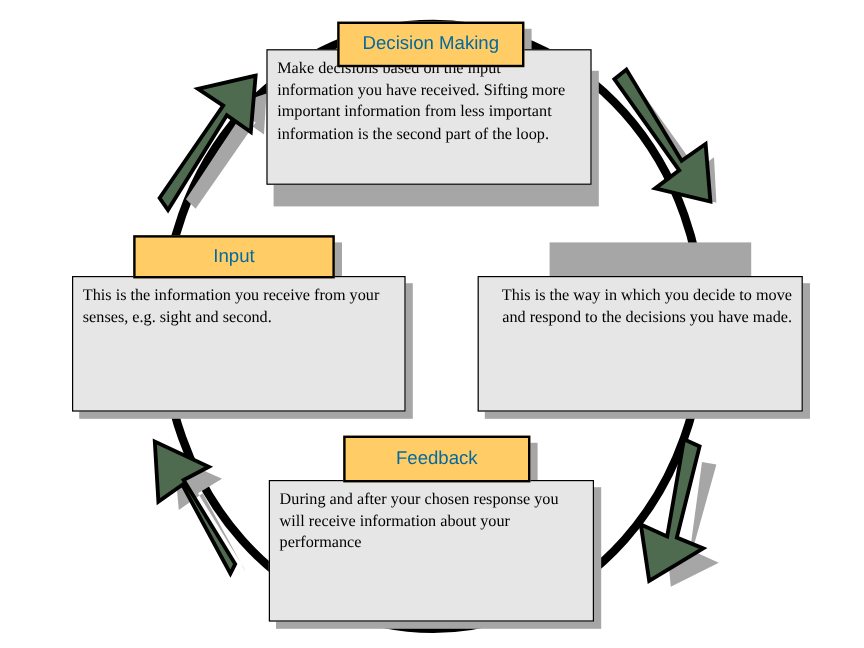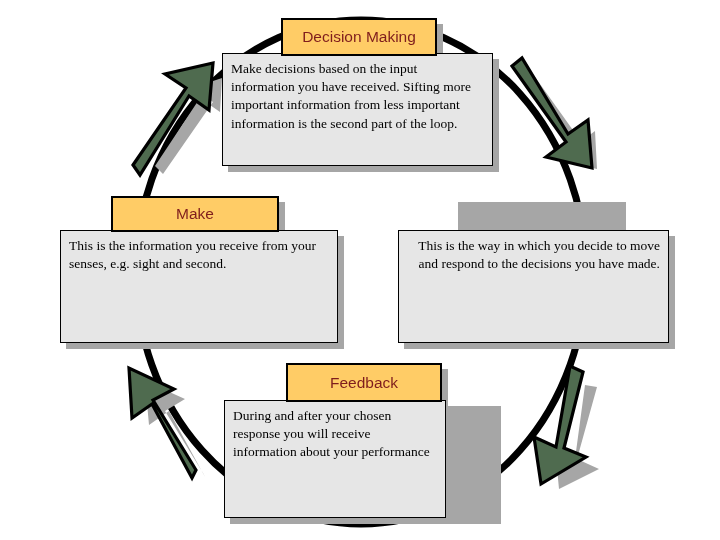--- a/index.html
+++ b/index.html
@@ -15,21 +15,21 @@
   
   #ring{position:absolute;left:0;top:0;width:720px;height:540px;}
 
   .title{
     position:absolute;
     border:2px solid #000;
     background:#FFCC66;
     box-sizing:border-box;
     text-align:center;
     font-size:15.5px;
-    color:#7f1d1d;
+    color:#0369a1;
     line-height:1.1;
     display:flex;align-items:center;justify-content:center;
     z-index:6;
   }
 
   .body{
     position:absolute;
     border:1px solid #000;
     background:#E6E6E6;
     box-sizing:border-box;
@@ -41,40 +41,40 @@
     z-index:4;
   }
   .shadow{
     position:absolute;
     background:#A6A6A6;
     z-index:2;
   }
 
   
   #dm-title{left:281px;top:18px;width:156px;height:38px;}
-  #dm-body{left:222px;top:53px;width:271px;height:113px;}
+  #dm-body{left:222px;top:41px;width:271px;height:113px;}
   #dm-body-shadow{left:228px;top:59px;width:271px;height:113px;}
   #dm-title-shadow{left:287px;top:24px;width:156px;height:38px;}
 
   
   #in-title{left:111px;top:196px;width:168px;height:36px;}
   #in-title-shadow{left:117px;top:202px;width:168px;height:36px;}
   #in-body{left:60px;top:230px;width:278px;height:113px;}
   #in-body-shadow{left:66px;top:236px;width:278px;height:113px;}
 
   
   #out-title{left:452px;top:196px;width:168px;height:36px;}
   #out-title-shadow{left:458px;top:202px;width:168px;height:36px;}
   #out-body{left:398px;top:230px;width:271px;height:113px;text-align:right;}
   #out-body-shadow{left:404px;top:236px;width:271px;height:113px;}
 
   
   #fb-title{left:286px;top:363px;width:156px;height:39px;}
   #fb-title-shadow{left:292px;top:369px;width:156px;height:39px;}
-  #fb-body{left:224px;top:400px;width:222px;height:118px;}
+  #fb-body{left:224px;top:400px;width:271px;height:118px;}
   #fb-body-shadow{left:230px;top:406px;width:271px;height:118px;}
 
   .body p{margin:0;}
 </style>
 </head>
 <body>
 
 <div id="stage">
 
   <svg id="ring" viewBox="0 0 720 540">
@@ -110,21 +110,21 @@
   <div class="title" id="dm-title">
     <span>Decision Making</span>
   </div>
 
   <div class="shadow" id="in-body-shadow"></div>
   <div class="body" id="in-body">
     <p>This is the information you receive from your senses, e.g. sight and second.</p>
   </div>
   <div class="shadow" id="in-title-shadow"></div>
   <div class="title" id="in-title">
-    <span>Make</span>
+    <span>Input</span>
   </div>
 
   <div class="shadow" id="out-body-shadow"></div>
   <div class="body" id="out-body">
     <p>This is the way in which you decide to move and respond to the decisions you have made.</p>
   </div>
   <div class="shadow" id="out-title-shadow"></div>
 
   <div class="shadow" id="fb-body-shadow"></div>
   <div class="body" id="fb-body">

